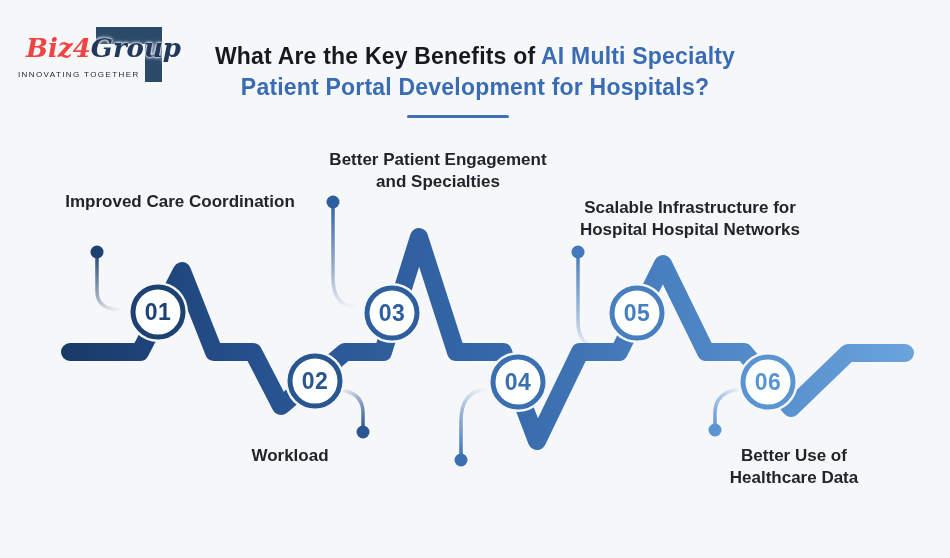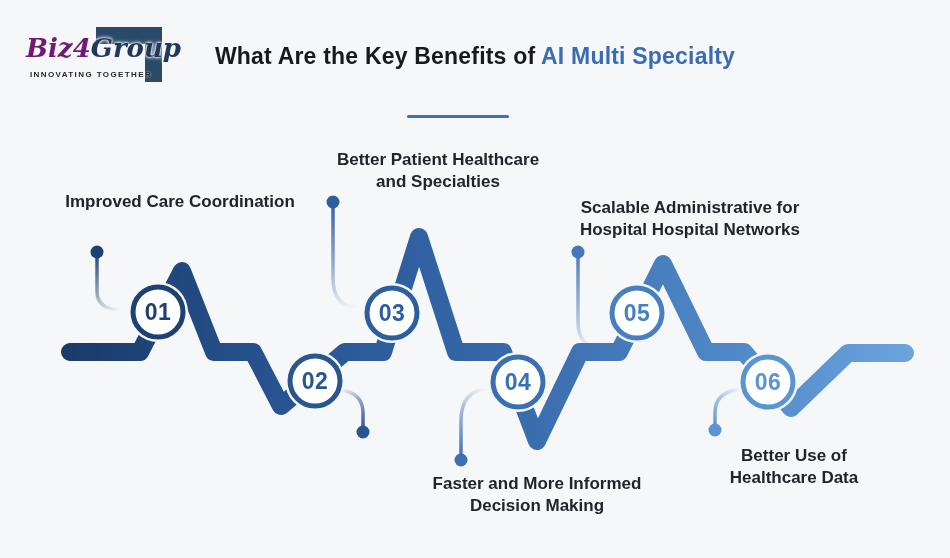--- a/index.html
+++ b/index.html
@@ -16,25 +16,25 @@
     position:absolute;left:96px;top:27px;width:66px;height:55px;
     border-top:17px solid #2b4a69;border-right:17px solid #2b4a69;
     box-sizing:border-box;
   }
   .logo-name{
     position:absolute;left:26px;top:33px;
     font-family:"DejaVu Serif", serif;font-style:italic;font-weight:bold;
     font-size:26px;line-height:30px;white-space:nowrap;
     text-shadow:0 0 2px #f6f7f9,0 0 3px #f6f7f9,0 0 4px #f6f7f9;
   }
-  .logo-biz,.logo-four{color:#701a75;text-align:center;}
+  .logo-biz,.logo-four{color:#ef4444;text-align:center;}
   .logo-group{color:#21395c;}
   .logo-tagline{
-    position:absolute;left:30px;top:70px;
-    font-size:8px;font-weight:bold;letter-spacing:1.4px;color:#23262b;
+    position:absolute;left:18px;top:70px;
+    font-size:8px;font-weight:normal;letter-spacing:1.4px;color:#23262b;
     white-space:nowrap;
     text-shadow:0 0 2px #f6f7f9;
   }
   
   .title{
     position:absolute;left:0;top:41px;width:950px;
     text-align:center;font-weight:bold;font-size:23px;line-height:31px;
     letter-spacing:0.2px;
   }
   .title-line{white-space:nowrap;}
@@ -70,20 +70,21 @@
   <div class="logo">
     <div class="logo-mark"></div>
     <div class="logo-name">
       <span class="logo-biz">Biz</span><span class="logo-four">4</span><span class="logo-group">Group</span>
     </div>
     <div class="logo-tagline">INNOVATING TOGETHER</div>
   </div>
 
   <div class="title">
     <div class="title-line"><span class="title-dark">What Are the Key Benefits of </span><span class="title-accent">AI Multi Specialty</span></div>
+    <div class="title-line title-accent">Patient Portal Development for Hospitals?</div>
   </div>
   <div class="title-divider"></div>
 
   <svg class="wave-svg" width="950" height="558" viewBox="0 0 950 558">
     <defs>
       <linearGradient id="waveGrad" gradientUnits="userSpaceOnUse" x1="60" y1="352" x2="910" y2="352">
         <stop offset="0" stop-color="#193968"></stop>
         <stop offset="0.25" stop-color="#275390"></stop>
         <stop offset="0.5" stop-color="#3567a8"></stop>
         <stop offset="0.75" stop-color="#4c84c4"></stop>
@@ -177,31 +178,28 @@
       <circle cx="768" cy="382" r="30" fill="#f6f7f9"></circle>
       <circle cx="768" cy="382" r="25" fill="#fdfefe" stroke="#5b94d2" stroke-width="5"></circle>
       <text class="step-number" x="768" y="390" text-anchor="middle" fill="#5b94d2">06</text>
     </g>
   </svg>
 
   <div class="benefit-label pos-l1">
     <div>Improved Care Coordination</div>
   </div>
   <div class="benefit-label pos-l2">
+    <div>Workload</div>
   </div>
   <div class="benefit-label pos-l3">
-    <div>Better Patient Healthcare</div>
+    <div>Better Patient Engagement</div>
     <div>and Specialties</div>
   </div>
-  <div class="benefit-label pos-l4">
-    <div>Faster and More Informed</div>
-    <div>Decision Making</div>
-  </div>
   <div class="benefit-label pos-l5">
-    <div>Scalable Administrative for</div>
+    <div>Scalable Infrastructure for</div>
     <div>Hospital Hospital Networks</div>
   </div>
   <div class="benefit-label pos-l6">
     <div>Better Use of</div>
     <div>Healthcare Data</div>
   </div>
 
 </div>
 
 </body></html>

